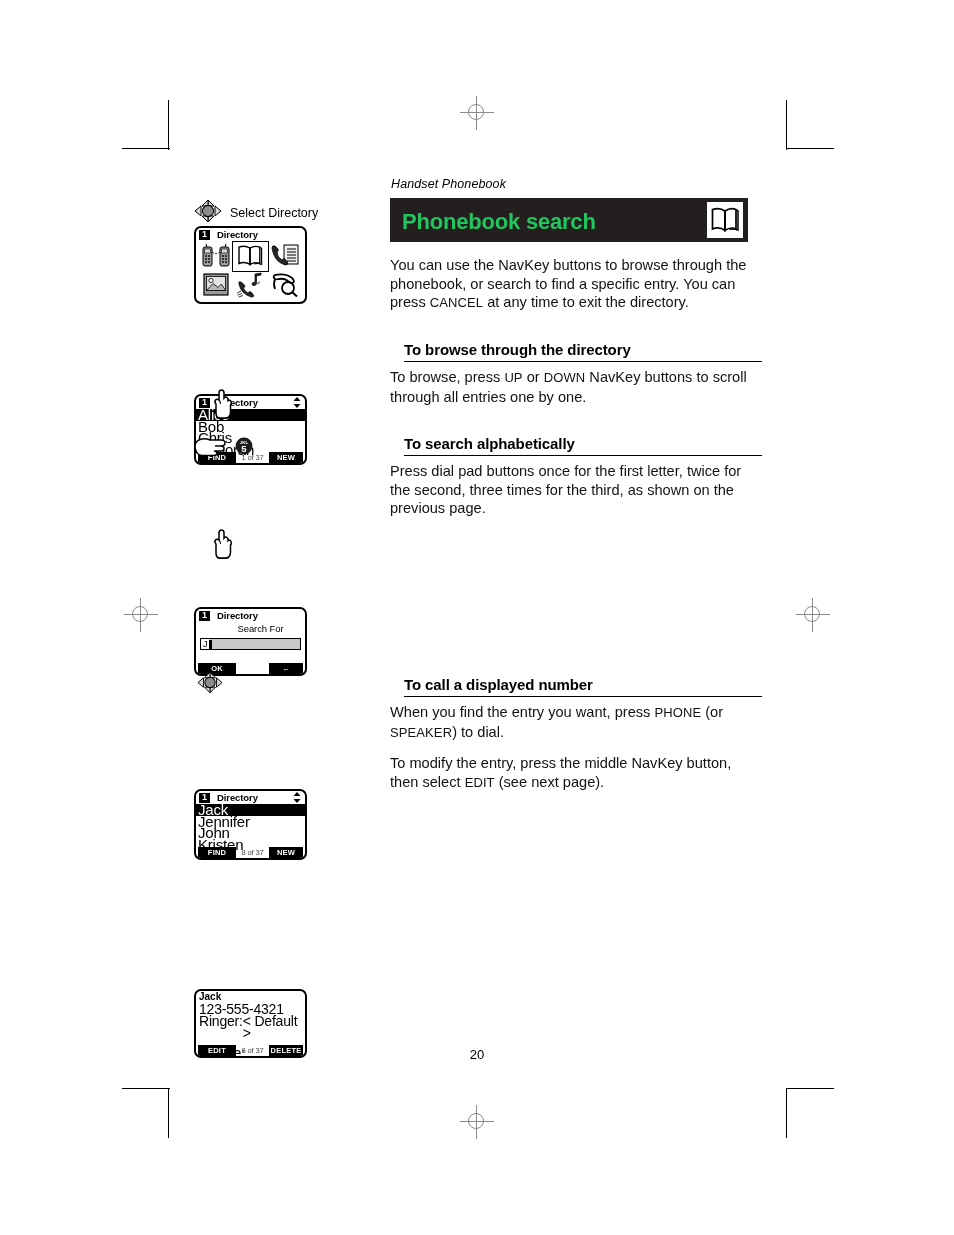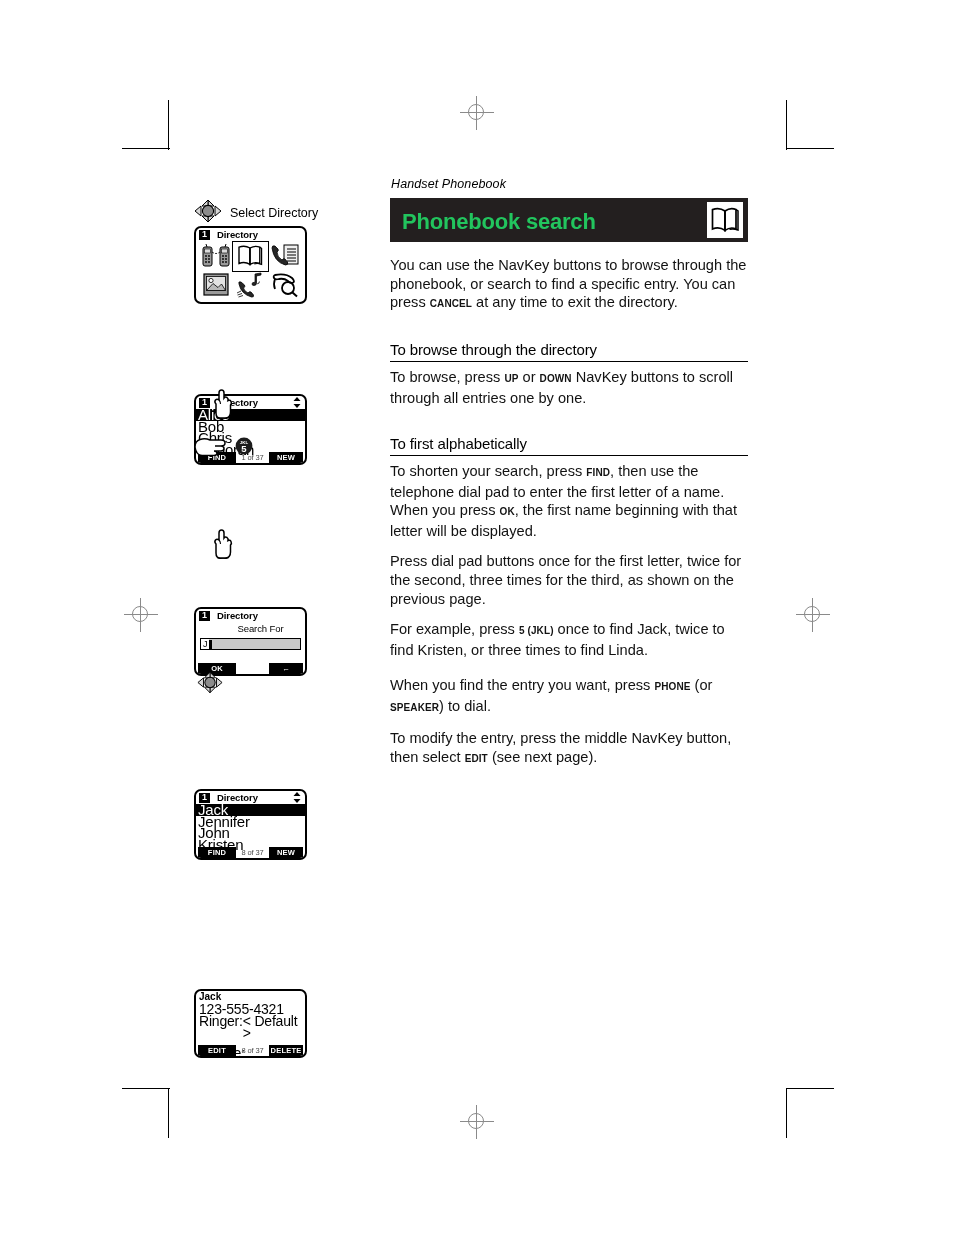--- a/index.html
+++ b/index.html
@@ -66,27 +66,27 @@
   }
 
   .body-col { position: absolute; left: 390px; width: 360px; }
 
   p.para {
     margin: 0 0 12px 0;
     font-size: 14.6px;
     line-height: 18.6px;
     color: #121212;
   }
-  p.para b { font-weight: bold; font-size: 10px; letter-spacing: 0.1px; }
+  p.para b { font-weight: normal; font-size: 13px; letter-spacing: 0.1px; }
 
   h2.sub {
-    margin: 0 0 6px 0;
+    margin: 0 0 6px 14px;
     padding-bottom: 3px;
     font-size: 15px;
-    font-weight: normal;
+    font-weight: bold;
     border-bottom: 1px solid #000;
     width: 358px;
     letter-spacing: -0.1px;
   }
 
   .page-number {
     position: absolute;
     left: 0; top: 1047px;
     width: 954px;
     text-align: center;
@@ -253,27 +253,26 @@
   <div class="body-col" style="top:256px;">
     <p class="para"><span>You can use the NavKey buttons to browse through the phonebook, or search to find a specific entry. You can press </span><b>CANCEL</b><span> at any time to exit the directory.</span></p>
   </div>
 
   <div class="body-col" style="top:341px;">
     <h2 class="sub">To browse through the directory</h2>
     <p class="para"><span>To browse, press </span><b>UP</b><span> or </span><b>DOWN</b><span> NavKey buttons to scroll through all entries one by one.</span></p>
   </div>
 
   <div class="body-col" style="top:435px;">
-    <h2 class="sub">To first alphabetically</h2>
-    <p class="para"><span>To shorten your search, press </span><b>FIND</b><span>, then use the telephone dial pad to enter the first letter of a name. When you press </span><b>OK</b><span>, the first name beginning with that letter will be displayed.</span></p>
+    <h2 class="sub">To search alphabetically</h2>
     <p class="para"><span>Press dial pad buttons once for the first letter, twice for the second, three times for the third, as shown on the previous page.</span></p>
-    <p class="para"><span>For example, press </span><b>5 (JKL)</b><span> once to find Jack, twice to find Kristen, or three times to find Linda.</span></p>
   </div>
 
   <div class="body-col" style="top:676px;">
+    <h2 class="sub">To call a displayed number</h2>
     <p class="para"><span>When you find the entry you want, press </span><b>PHONE</b><span> (or </span><b>SPEAKER</b><span>) to dial.</span></p>
     <p class="para"><span>To modify the entry, press the middle NavKey button, then select </span><b>EDIT</b><span> (see next page).</span></p>
   </div>
 
   <div class="illus caption-nav" style="left:194px; top:199px;">
     <span>
       <svg width="28" height="24" viewBox="0 0 28 24">
         <path d="M14 1 L20 7 L14 7 Z" fill="#d6d6d6" stroke="#000" stroke-width="1"></path>
         <path d="M14 23 L20 17 L14 17 Z" fill="#d6d6d6" stroke="#000" stroke-width="1"></path>
         <path d="M14 1 L8 7 L14 7 Z" fill="#d6d6d6" stroke="#000" stroke-width="1"></path>
@@ -493,14 +492,15 @@
         <span class="val">&lt; [none] &gt;</span>
       </div>
       <div class="softbar">
         <span class="soft l">EDIT</span>
         <span class="soft-mid">8 of 37</span>
         <span class="soft r">DELETE</span>
       </div>
     </div>
   </div>
 
+  <div class="page-number">20</div>
 
 </div>
 
 </body></html>

